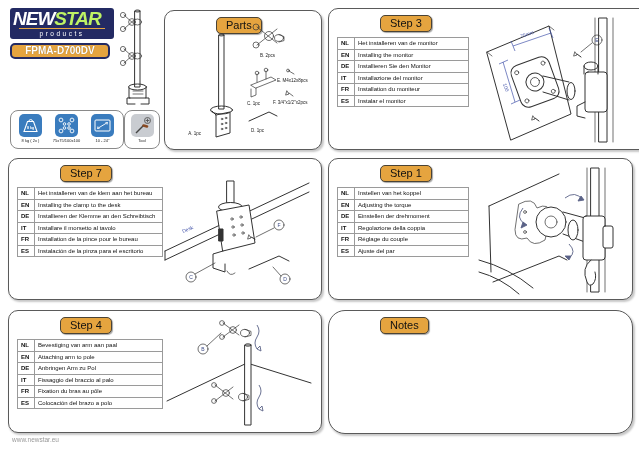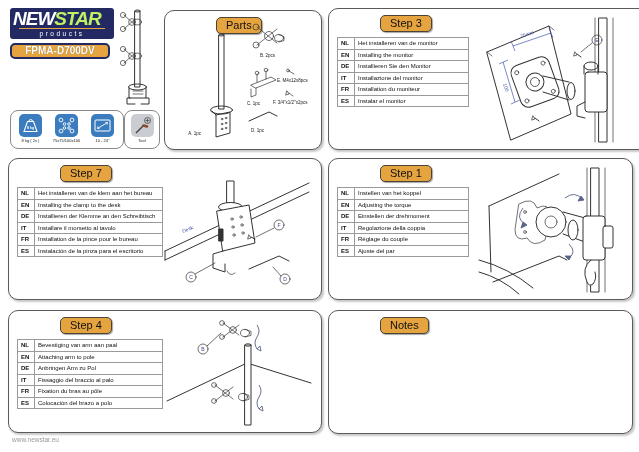--- a/index.html
+++ b/index.html
@@ -7,21 +7,21 @@
        font-family:"Liberation Sans", sans-serif;color:#111;}
 
   
   .panel{position:absolute;background:#fff;border:1.4px solid #5a5a5a;border-radius:10px;
          box-shadow:1.5px 2px 2px rgba(0,0,0,.22);}
   .p-parts{left:164px;top:10px;width:156px;height:138px;}
   .p-step3{left:328px;top:8px;width:303px;height:140px;padding-left:36px;}
   .p-step1{left:8px;top:158px;width:312px;height:140px;}
   .p-step4{left:328px;top:158px;width:303px;height:140px;}
   .p-step2{left:8px;top:310px;width:312px;height:121px;}
-  .p-notes{left:328px;top:310px;width:303px;height:122px;}
+  .p-notes{left:328px;top:310px;width:303px;height:122px;border-radius:17px;}
 
   .pbadge{position:absolute;left:8px;top:6px;background:#E5A43F;border:1.4px solid #4a4336;
           border-radius:5px;padding:0 9px;font-size:11px;line-height:15px;height:15px;
           color:#111;box-shadow:1px 1px 1px rgba(0,0,0,.35);white-space:nowrap;margin-left:43px;}
 
   
   table.lang-table{position:absolute;left:8px;top:28px;border-collapse:collapse;width:146px;}
   .p-step3 table.lang-table,.p-step4 table.lang-table{width:132px;}
   .lang-table td{border:1px solid #9a9a9a;font-size:6px;padding:1px 3px;height:8.5px;
                  white-space:nowrap;overflow:hidden;}

